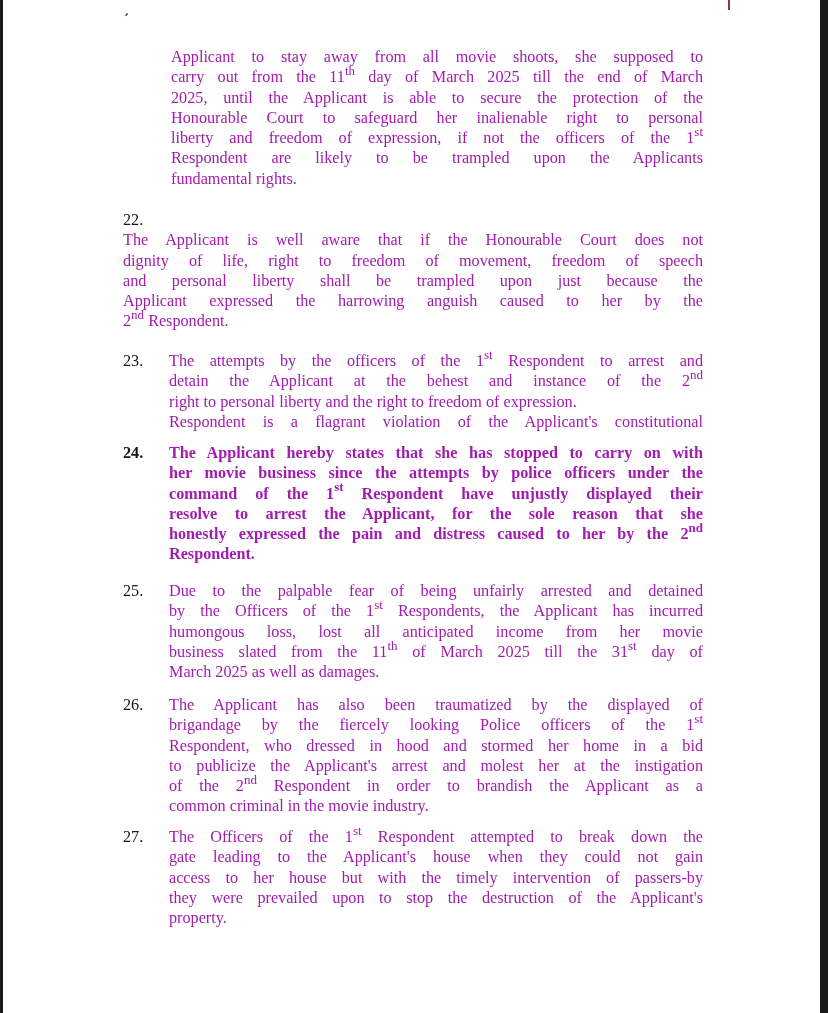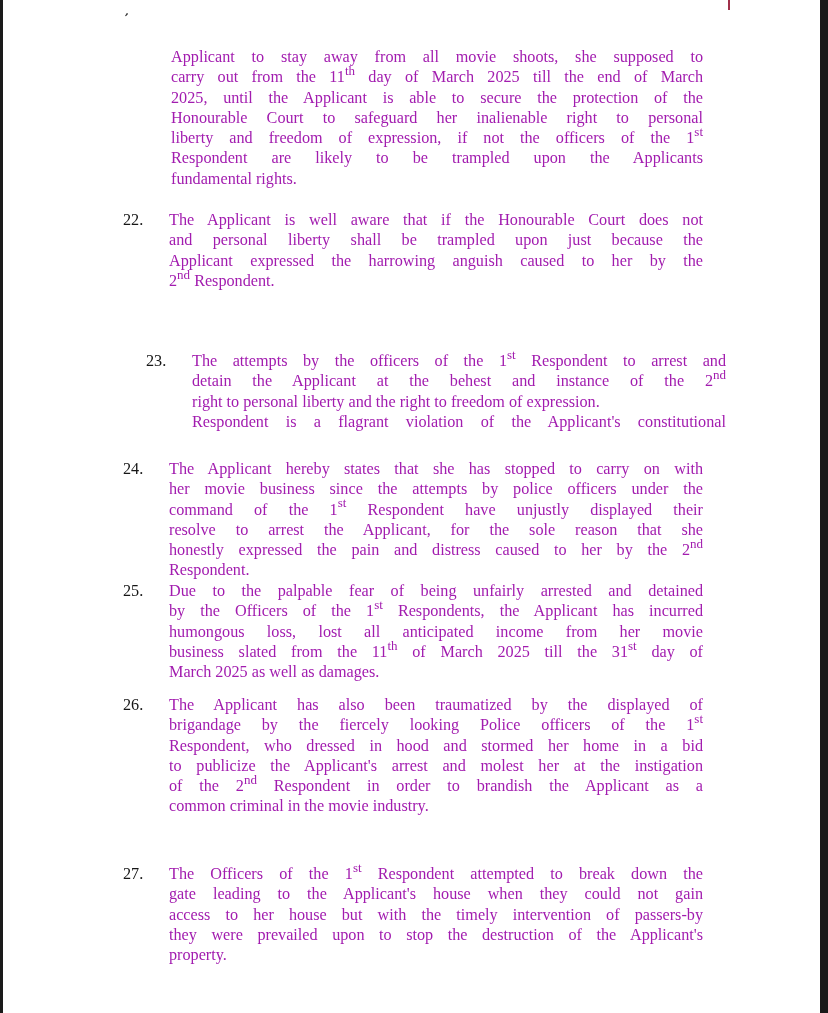--- a/index.html
+++ b/index.html
@@ -105,41 +105,42 @@
   <div class="intro body-text">
       <span class="line">Applicant to stay away from all movie shoots, she supposed to</span>
       <span class="line">carry out from the 11<sup>th</sup> day of March 2025 till the end of March</span>
       <span class="line">2025, until the Applicant is able to secure the protection of the</span>
       <span class="line">Honourable Court to safeguard her inalienable right to personal</span>
       <span class="line">liberty and freedom of expression, if not the officers of the 1<sup>st</sup></span>
       <span class="line">Respondent are likely to be trampled upon the Applicants</span>
       <span class="line last">fundamental rights.</span>
     </div>
 
-  <div class="para" style="top:210px;">
+  <div class="para" style="top:210px;flex-direction:column;">
     <div class="num">22.</div>
     <div class="content body-text">
         <span class="line">The Applicant is well aware that if the Honourable Court does not</span>
+        <span class="line">dignity of life, right to freedom of movement, freedom of speech</span>
         <span class="line">and personal liberty shall be trampled upon just because the</span>
         <span class="line">Applicant expressed the harrowing anguish caused to her by the</span>
         <span class="line last">2<sup>nd</sup> Respondent.</span>
       </div>
   </div>
 
-  <div class="para" style="top:351px;margin-left:23px;">
+  <div class="para" style="top:351px;">
     <div class="num">23.</div>
     <div class="content body-text">
         <span class="line">The attempts by the officers of the 1<sup>st</sup> Respondent to arrest and</span>
         <span class="line">detain the Applicant at the behest and instance of the 2<sup>nd</sup></span>
         <span class="line last">right to personal liberty and the right to freedom of expression.</span>
         <span class="line">Respondent is a flagrant violation of the Applicant's constitutional</span>
       </div>
   </div>
 
-  <div class="para" style="top:459px;">
+  <div class="para" style="top:443px;font-weight:bold;">
     <div class="num">24.</div>
     <div class="content body-text">
         <span class="line">The Applicant hereby states that she has stopped to carry on with</span>
         <span class="line">her movie business since the attempts by police officers under the</span>
         <span class="line">command of the 1<sup>st</sup> Respondent have unjustly displayed their</span>
         <span class="line">resolve to arrest the Applicant, for the sole reason that she</span>
         <span class="line">honestly expressed the pain and distress caused to her by the 2<sup>nd</sup></span>
         <span class="line last">Respondent.</span>
       </div>
   </div>
@@ -160,21 +161,21 @@
     <div class="content body-text">
         <span class="line">The Applicant has also been traumatized by the displayed of</span>
         <span class="line">brigandage by the fiercely looking Police officers of the 1<sup>st</sup></span>
         <span class="line">Respondent, who dressed in hood and stormed her home in a bid</span>
         <span class="line">to publicize the Applicant's arrest and molest her at the instigation</span>
         <span class="line">of the 2<sup>nd</sup> Respondent in order to brandish the Applicant as a</span>
         <span class="line last">common criminal in the movie industry.</span>
       </div>
   </div>
 
-  <div class="para" style="top:864px;">
+  <div class="para" style="top:827px;">
     <div class="num">27.</div>
     <div class="content body-text">
         <span class="line">The Officers of the 1<sup>st</sup> Respondent attempted to break down the</span>
         <span class="line">gate leading to the Applicant's house when they could not gain</span>
         <span class="line">access to her house but with the timely intervention of passers-by</span>
         <span class="line">they were prevailed upon to stop the destruction of the Applicant's</span>
         <span class="line last">property.</span>
       </div>
   </div>
 </div>

